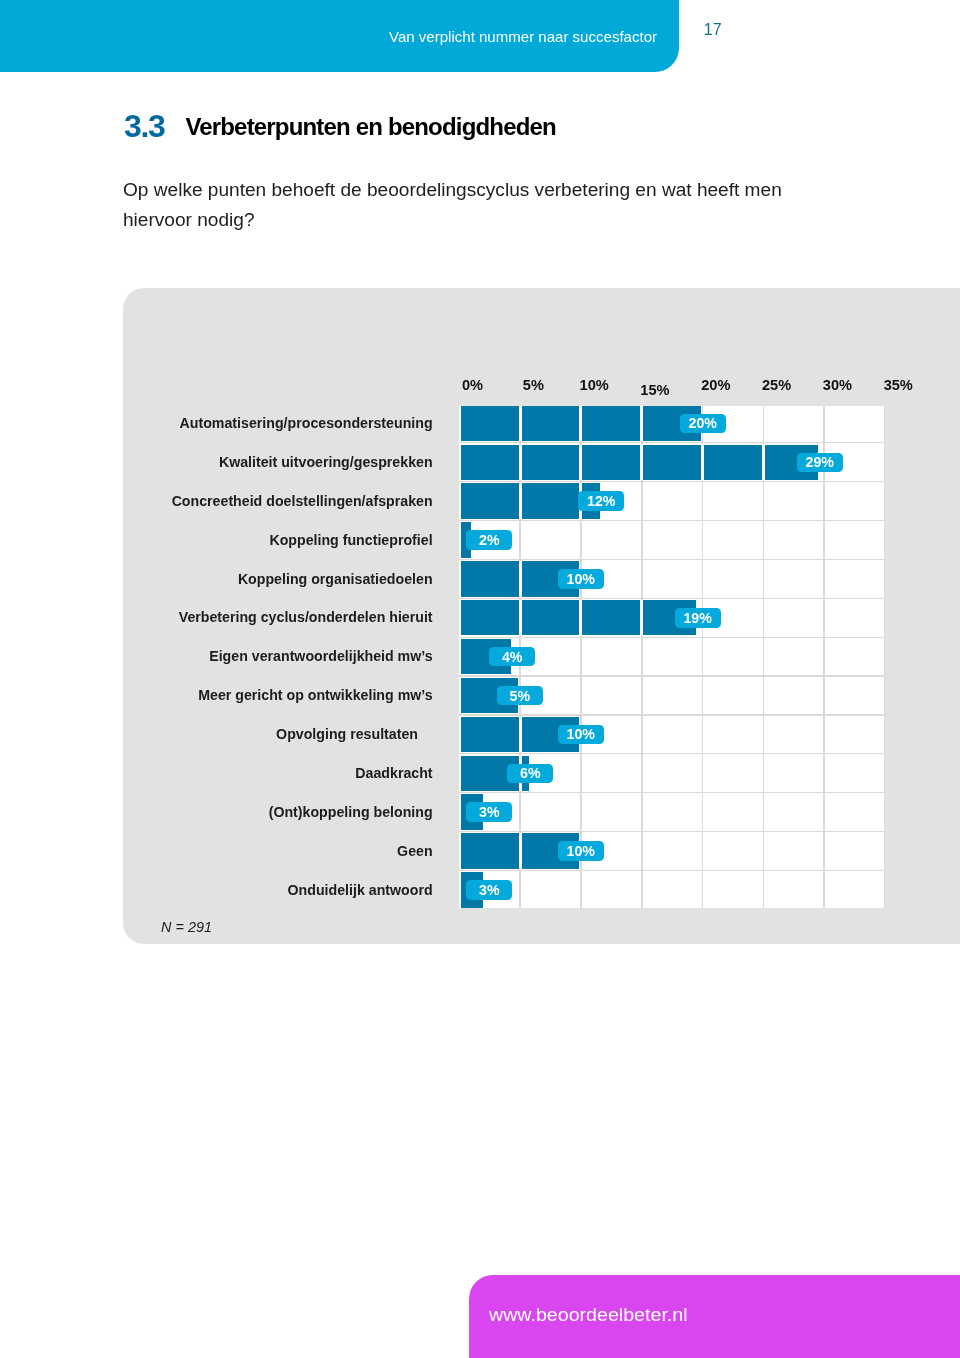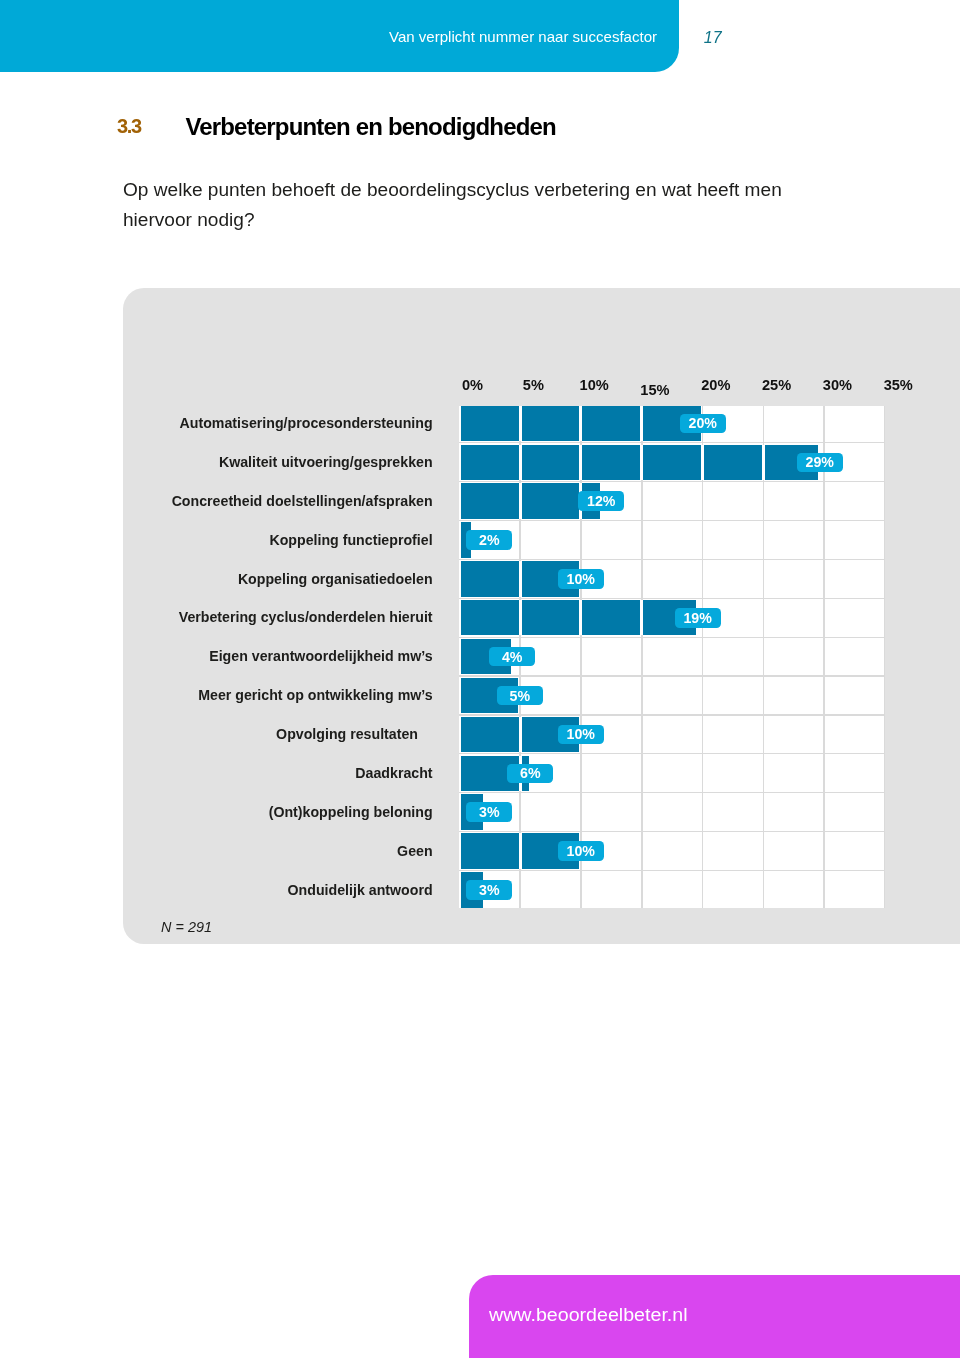--- a/index.html
+++ b/index.html
@@ -5,24 +5,24 @@
   html,body{margin:0;padding:0;}
   body{width:960px;height:1358px;background:#ffffff;font-family:"Liberation Sans",sans-serif;position:relative;overflow:hidden;
        -webkit-font-smoothing:antialiased;}
   .page{position:absolute;left:0;top:0;width:960px;height:1358px;}
 
   
   .header-band{position:absolute;left:0;top:0;width:678.7px;height:71.8px;background:#00a9d7;
                border-bottom-right-radius:24px;}
   .header-title{position:absolute;left:389.2px;top:28.5px;color:#ffffff;font-size:14.4px;line-height:16px;white-space:nowrap;
                 transform:scaleX(1.045);transform-origin:left top;}
-  .page-number{position:absolute;left:703.8px;top:30px;color:#0e7287;font-size:16px;line-height:16px;font-style:italic;}
+  .page-number{position:absolute;left:703.8px;top:22px;color:#0e7287;font-size:16px;line-height:16px;}
 
   
-  .sec-num{position:absolute;left:117px;top:114.4px;color:#a16207;font-size:20px;line-height:24px;font-weight:bold;letter-spacing:-1.3px;}
+  .sec-num{position:absolute;left:124px;top:114.4px;color:#0369a1;font-size:32px;line-height:24px;font-weight:bold;letter-spacing:-1.3px;}
   .sec-title{position:absolute;left:185.4px;top:114.9px;color:#000000;font-size:24px;line-height:24px;font-weight:bold;
              letter-spacing:-0.825px;white-space:nowrap;}
   .intro{position:absolute;left:123.4px;top:174.5px;width:624px;color:#1d1d1b;font-size:18px;line-height:30px;
          transform:scaleX(1.0601);transform-origin:left top;}
 
   
   .card{position:absolute;left:122.8px;top:288.2px;width:837.2px;height:655.6px;background:#e2e2e2;
         border-top-left-radius:21px;border-bottom-left-radius:21px;}
   .card-title{position:absolute;left:39px;top:28.8px;font-size:17.6px;font-weight:bold;color:#1d1d1b;line-height:18px;}
   .nlabel{position:absolute;left:38.3px;top:631.6px;font-size:14.4px;font-style:italic;color:#1d1d1b;line-height:14px;}

